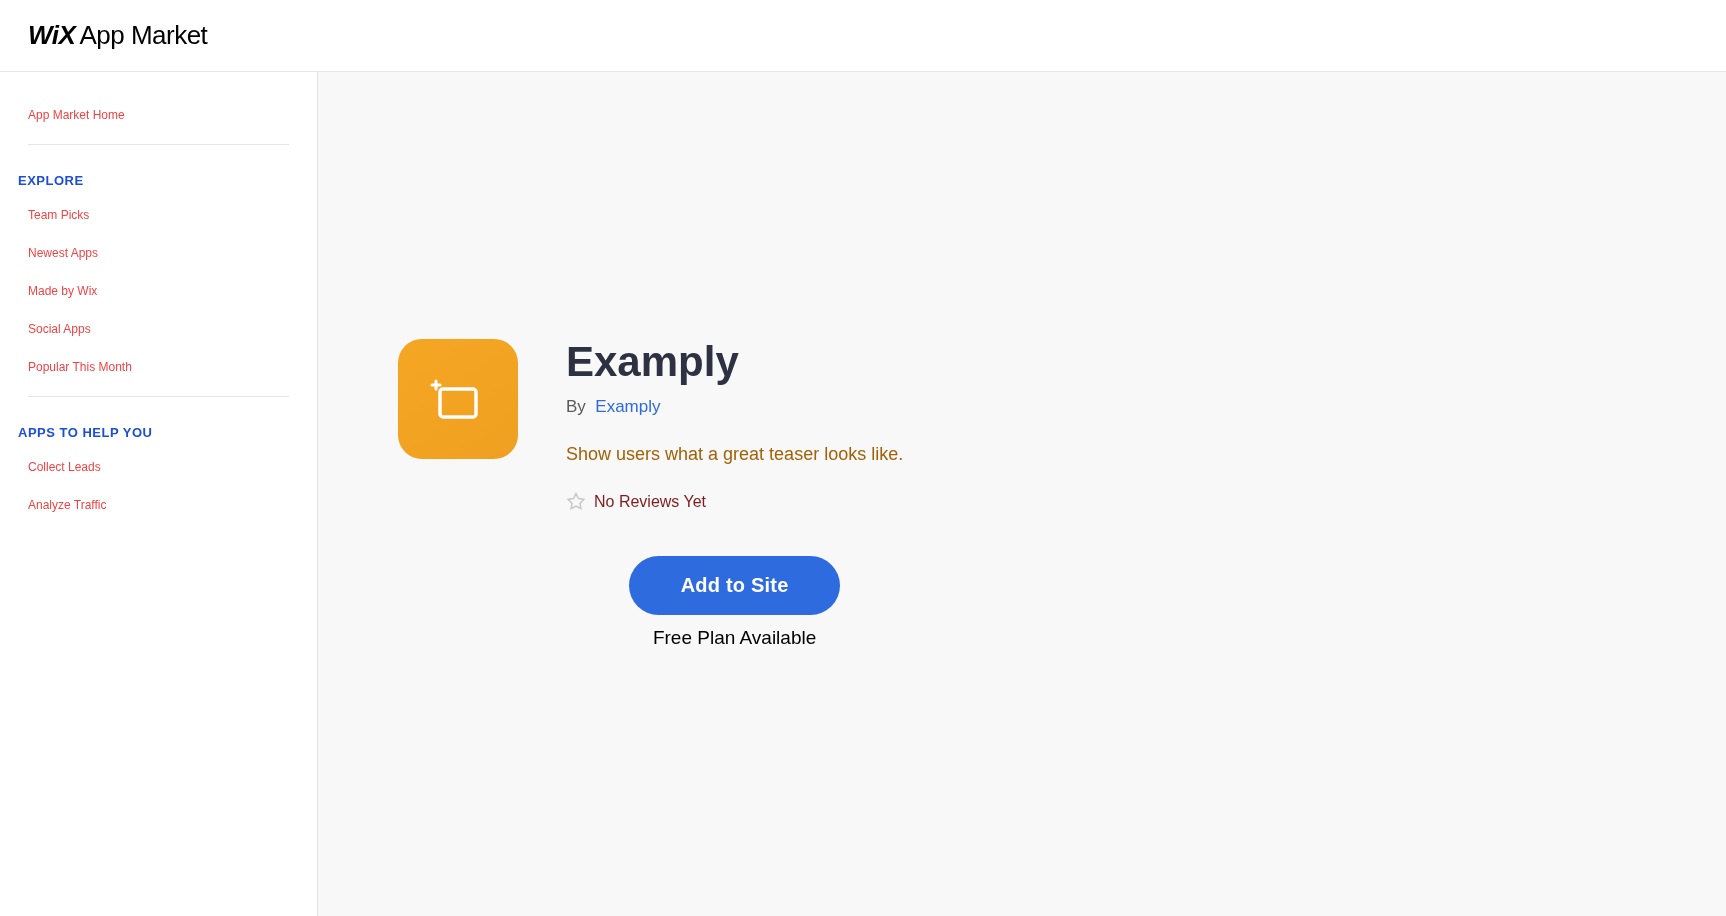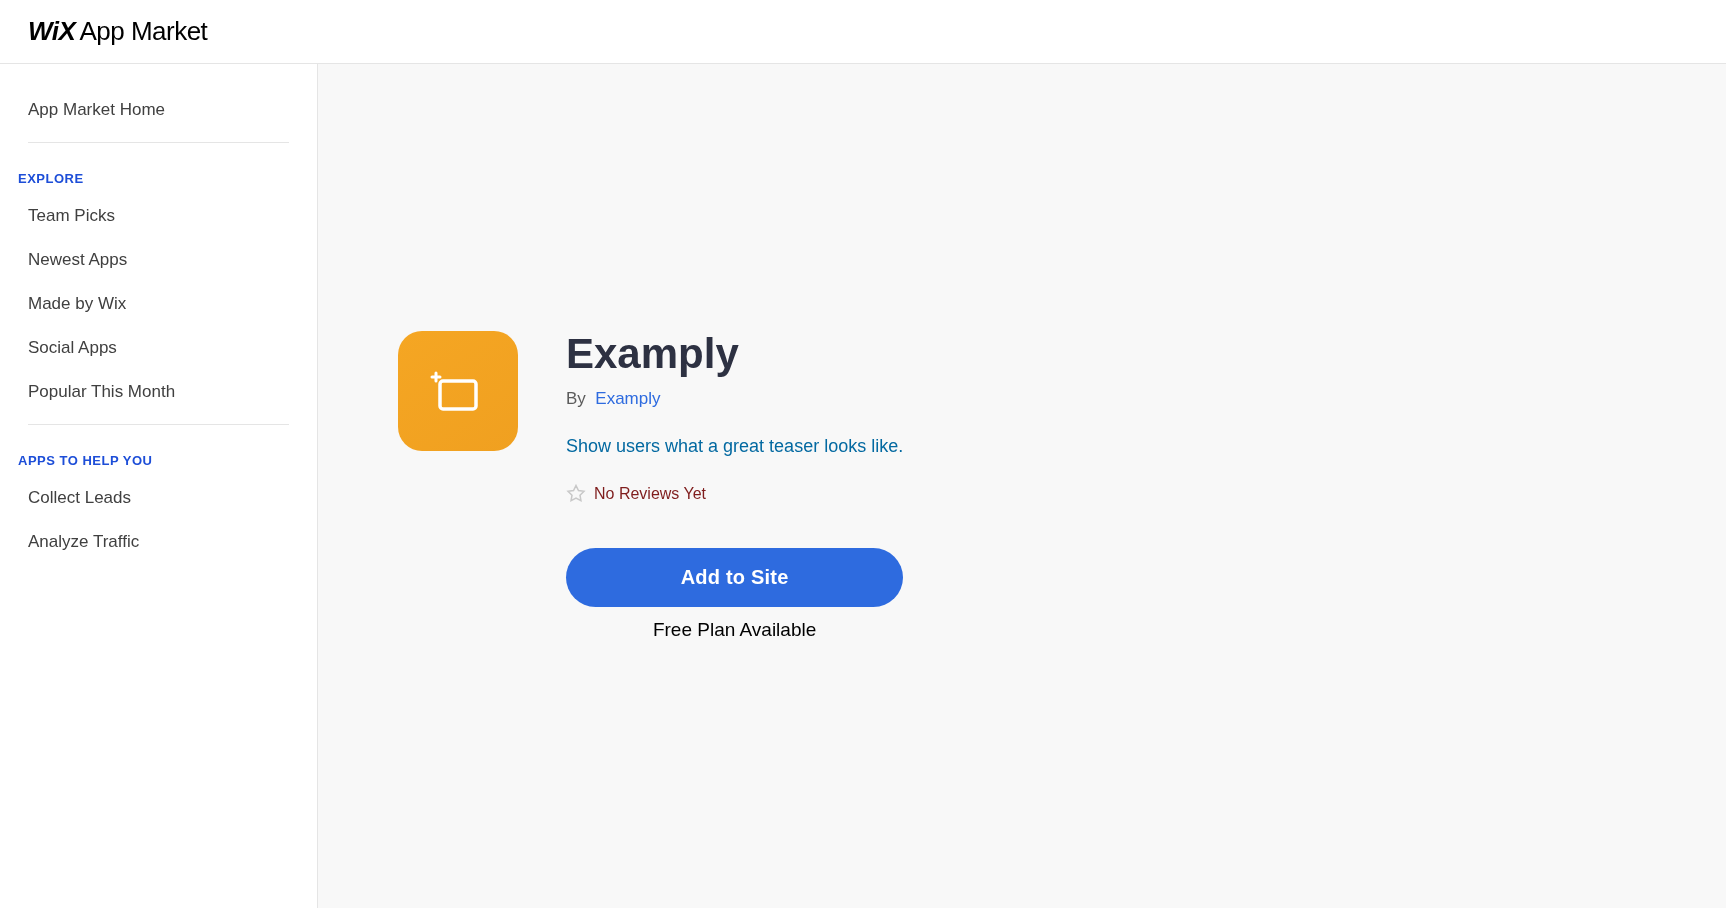--- a/index.html
+++ b/index.html
@@ -16,21 +16,21 @@
       min-height: 916px;
       overflow-x: hidden;
     }
 
     
     .header {
       display: flex;
       align-items: center;
       padding: 18px 28px;
       border-bottom: 1px solid #e5e5e5;
-      height: 64px;
+      height: 72px;
       background: #ffffff;
     }
 
     .logo {
       display: flex;
       align-items: center;
       gap: 4px;
       font-size: 26px;
       color: #000000;
       font-weight: 300;
@@ -53,22 +53,22 @@
       width: 318px;
       min-width: 318px;
       border-right: 1px solid #e5e5e5;
       padding: 24px 0;
       overflow-y: auto;
       background: #ffffff;
     }
 
     .sidebar-nav-item {
       padding: 12px 28px;
-      font-size: 17px;
-      color: #404040;
+      font-size: 12px;
+      color: #ef4444;
       cursor: pointer;
       font-weight: 400;
     }
 
     .sidebar-divider {
       height: 1px;
       background: #e5e5e5;
       margin: 10px 28px;
     }
 
@@ -140,21 +140,21 @@
     }
 
     .app-by-link {
       color: #2e6bdf;
       text-decoration: none;
       font-weight: 500;
     }
 
     .app-description {
       font-size: 18px;
-      color: #0369a1;
+      color: #a16207;
       line-height: 1.5;
       margin-bottom: 20px;
       max-width: 420px;
     }
 
     .app-reviews {
       display: flex;
       align-items: center;
       gap: 8px;
       margin-bottom: 32px;
@@ -187,20 +187,21 @@
 
     .free-plan-text {
       font-size: 19px;
       color: #000000;
       text-align: center;
     }
 
     .btn-wrapper {
       display: flex;
       flex-direction: column;
+      align-items: center;
       margin-top: 8px;
     }
   </style>
 </head>
 <body>
 
 <header class="header">
   <div class="logo">
     <span class="logo-wix">WiX</span>
     <span>App Market</span>

